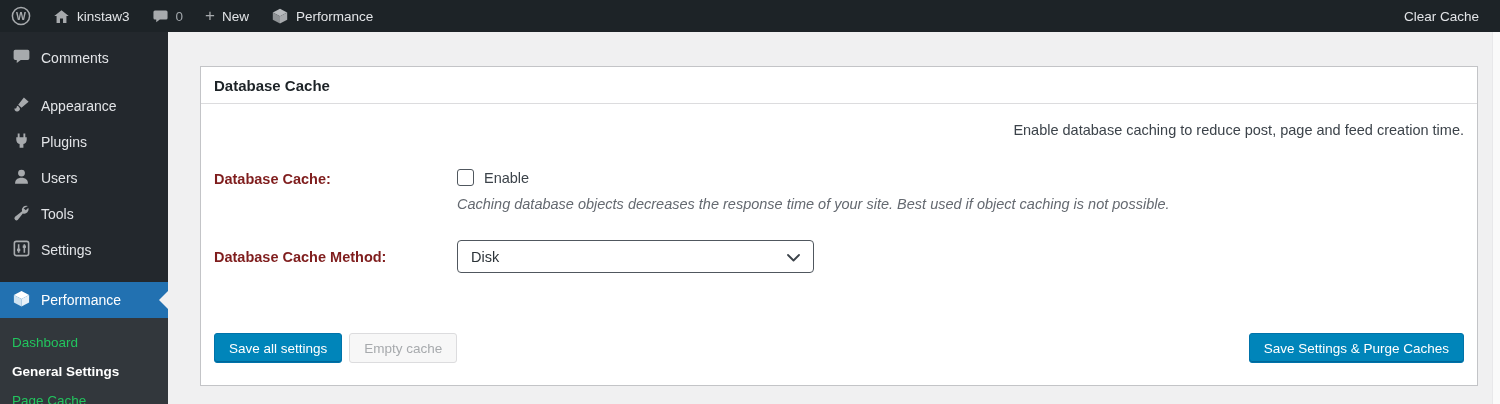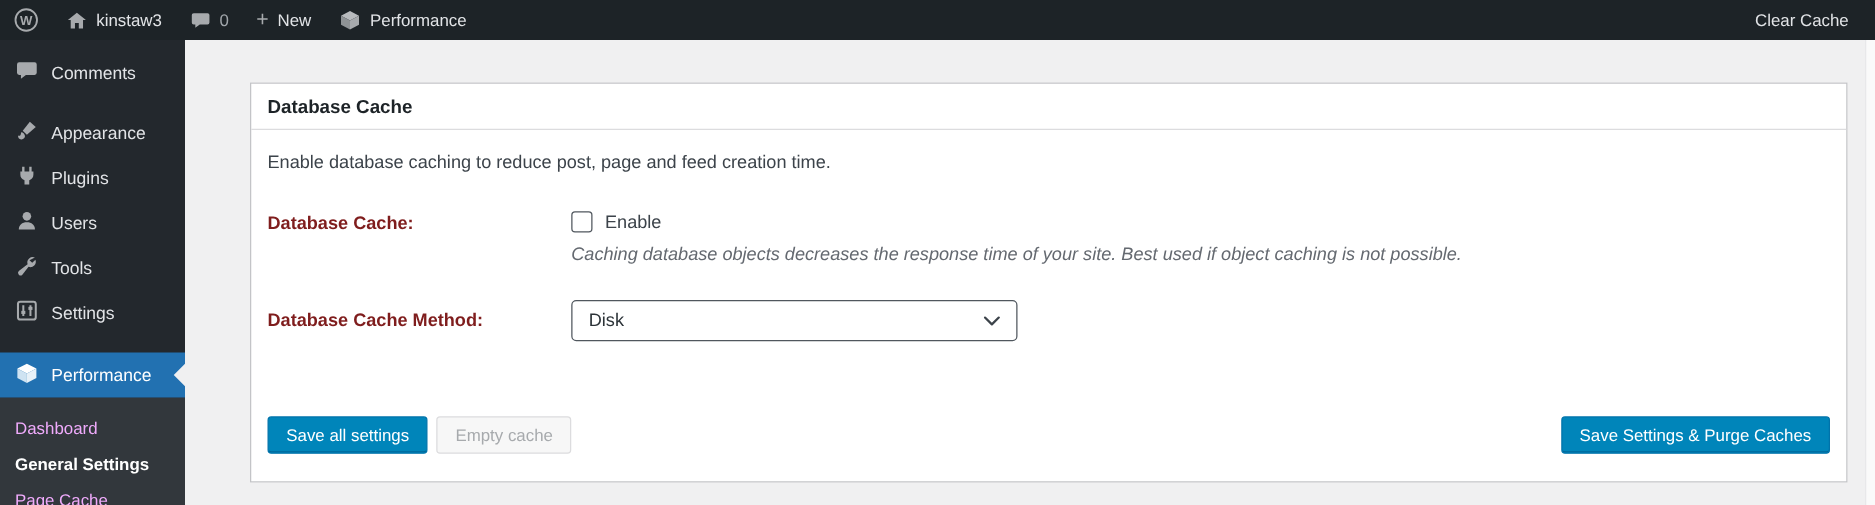--- a/index.html
+++ b/index.html
@@ -30,56 +30,56 @@
     content:""; position:absolute; left:7px; top:3px; width:10px; height:10px;
     border-radius:50%; background:#6e655d;
   }
   .avatar::after { 
     content:""; position:absolute; left:2px; top:13px; width:20px; height:12px;
     border-radius:50% 50% 0 0; background:#55514d;
   }
 
   
   .sidebar {
-    position:absolute; top:32px; left:0; width:148px; height:372px;
+    position:absolute; top:32px; left:0; width:168px; height:372px;
     background:#23282d; color:#e2e4e7; font-size:14px;
   }
   .menu-item {
     display:flex; align-items:center; gap:10px; padding:8px 12px;
     height:36px; cursor:pointer; color:#e2e4e7;
   }
   .menu-item svg { flex:0 0 auto; }
   .menu-sep { height:12px; }
   .menu-sep.big { height:14px; }
   .menu-item.active {
     background:#2271b1; color:#fff; position:relative; font-weight:400;
   }
   .menu-item.active::after { 
     content:""; position:absolute; right:0; top:50%; margin-top:-9px;
     border:9px solid transparent; border-right-color:#f0f0f1; border-left-width:0;
   }
   .submenu { background:#32373c; padding:10px 0 0 0; min-height:84px; }
   .submenu-item {
-    padding:7px 12px 7px 12px; font-size:13.5px; color:#f0abfc; cursor:pointer;
+    padding:7px 12px 7px 12px; font-size:13.5px; color:#22c55e; cursor:pointer;
   }
   .submenu-item.current { color:#fff; font-weight:bold; }
 
   
   .content { position:absolute; left:176px; top:40px; width:1324px; height:372px; background:#f0f0f1; }
   .panel {
     position:absolute; left:24px; top:26px; width:1278px; height:320px;
     background:#fff; border:1px solid #c3c4c7;
   }
   .panel-header {
     height:37px; display:flex; align-items:center; padding:0 13px;
     font-size:15px; font-weight:bold; color:#1d2327;
     border-bottom:1px solid #dcdcde;
   }
   .panel-body { padding:0 13px; }
-  .intro { margin-top:18px; font-size:14.5px; color:#3c434a; }
+  .intro { margin-top:18px; font-size:14.5px; color:#3c434a;text-align:right; }
 
   .form-row { display:flex; align-items:flex-start; }
   .row-1 { margin-top:31px; }
   .row-2 { margin-top:28px; }
   .field-label {
     width:243px; flex:0 0 243px; font-weight:bold; font-size:14.5px; color:#7f1d1d;
     padding-top:2px;
   }
   .row-2 .field-label { padding-top:9px; }
   .field-col { flex:1; }

